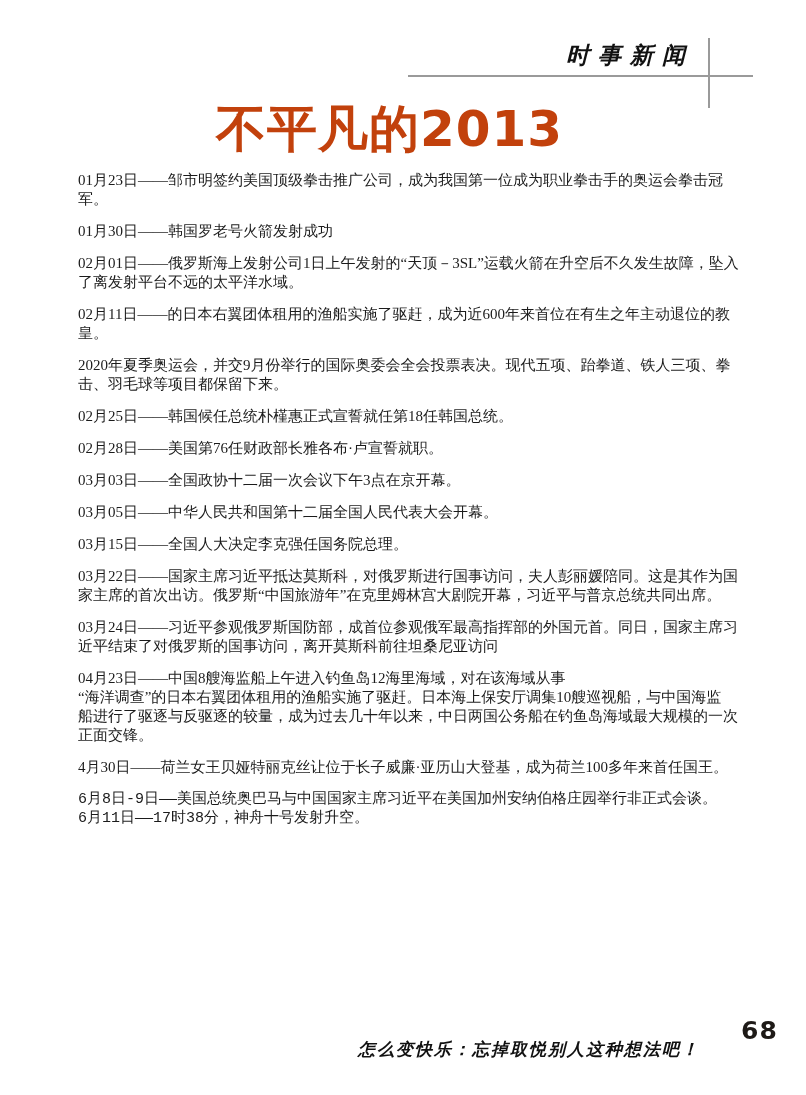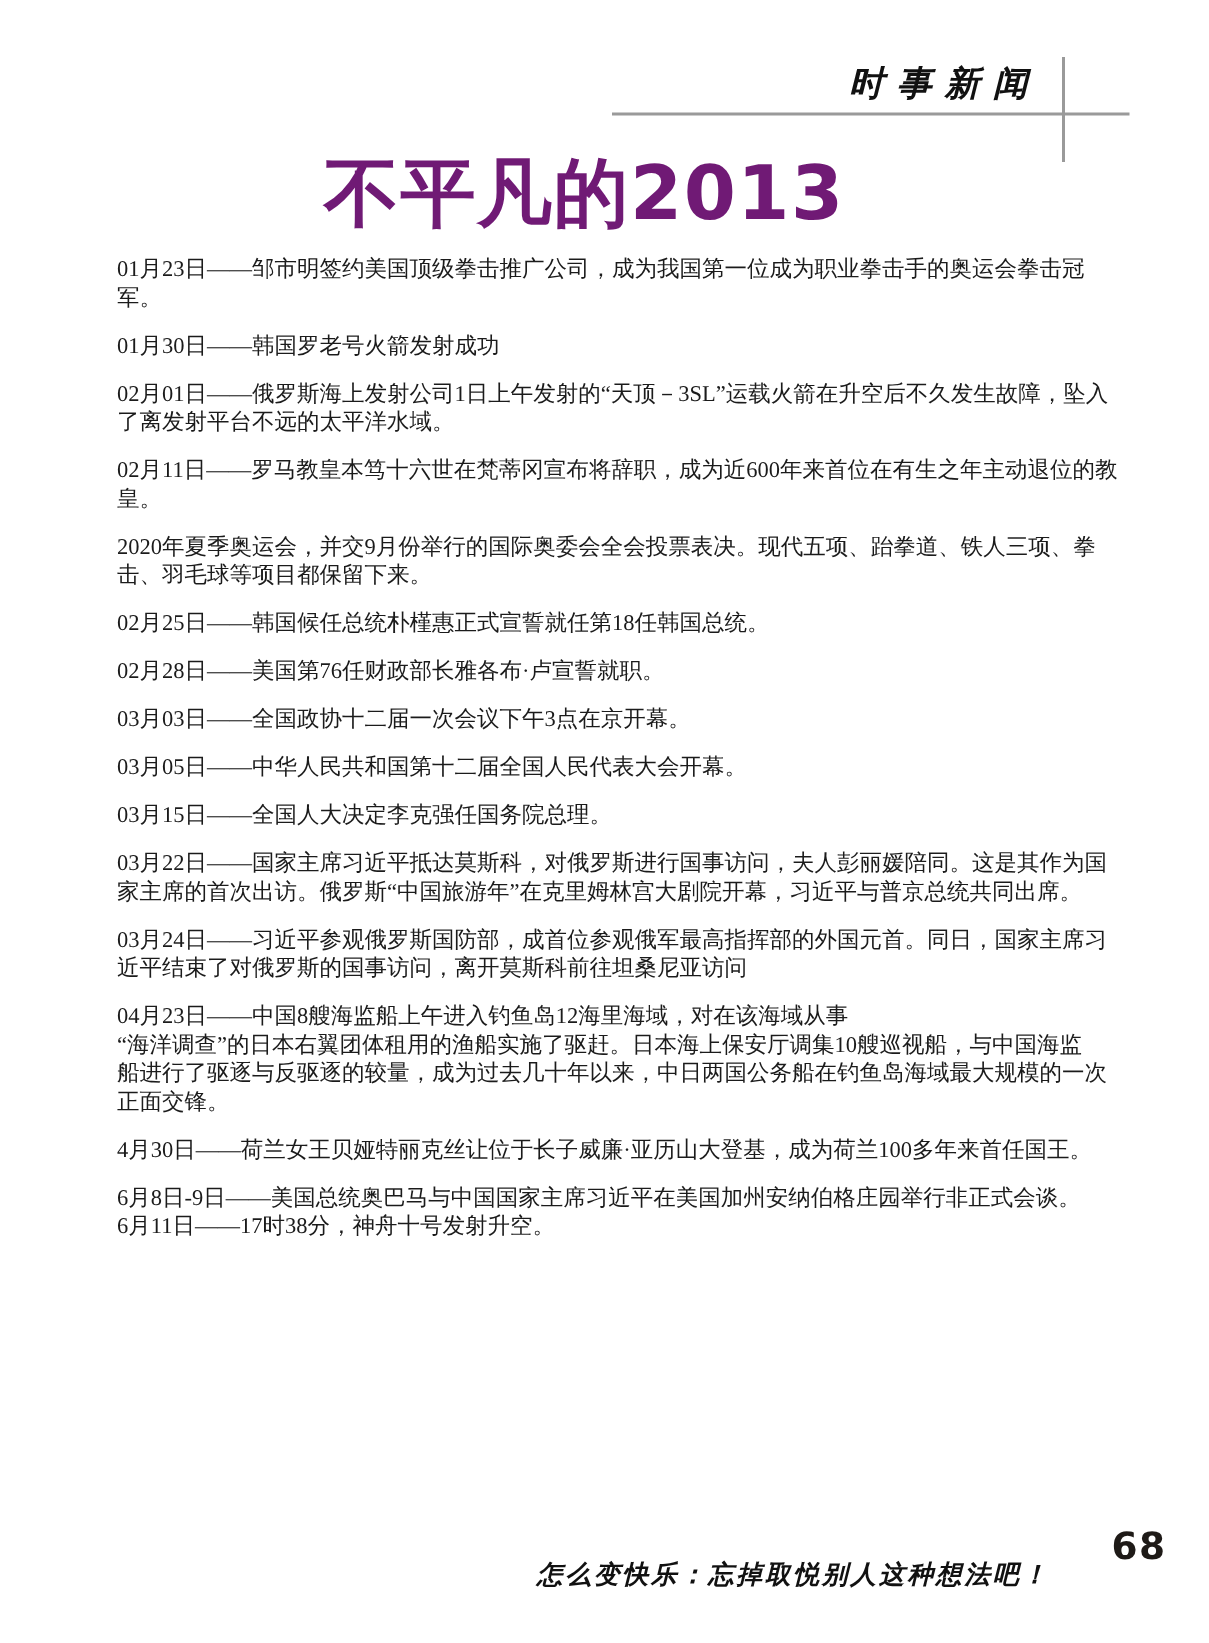--- a/index.html
+++ b/index.html
@@ -42,36 +42,36 @@
   }
   .title {
     position: absolute;
     top: 96px;
     left: 216px;
     margin: 0;
     font-family: "DejaVu Sans", "Liberation Sans", sans-serif;
     font-size: 50px;
     font-weight: bold;
     letter-spacing: 1px;
-    color: #701a75;
+    color: #c2410c;
     white-space: nowrap;
   }
   .body {
     position: absolute;
     top: 171px;
     left: 78px;
     width: 684px;
     font-size: 15px;
     line-height: 19px;
   }
   .entry {
     margin: 0 0 13px 0;
     white-space: pre-wrap;
   }
-  .entry:last-child { margin-bottom: 16px; }
+  .entry:last-child { margin-bottom: 16px; font-family: Liberation Mono, monospace; }
   .quote {
     position: absolute;
     top: 1038px;
     right: 106px;
     font-size: 17px;
     font-weight: bold;
     font-style: italic;
     letter-spacing: 2px;
     white-space: nowrap;
     color: #111111;
@@ -99,21 +99,21 @@
   </div>
 
   <h1 class="title">不平凡的2013</h1>
 
   <div class="body">
       <p class="entry">01月23日——邹市明签约美国顶级拳击推广公司，成为我国第一位成为职业拳击手的奥运会拳击冠
 军。</p>
       <p class="entry">01月30日——韩国罗老号火箭发射成功</p>
       <p class="entry">02月01日——俄罗斯海上发射公司1日上午发射的“天顶－3SL”运载火箭在升空后不久发生故障，坠入
 了离发射平台不远的太平洋水域。</p>
-      <p class="entry">02月11日——罗马教皇本笃十六世在梵蒂冈宣布将辞职，成为近600年来首位在有生之年主动退位的教
+      <p class="entry">02月11日——的日本右翼团体租用的渔船实施了驱赶，成为近600年来首位在有生之年主动退位的教
 皇。</p>
       <p class="entry">2020年夏季奥运会，并交9月份举行的国际奥委会全会投票表决。现代五项、跆拳道、铁人三项、拳
 击、羽毛球等项目都保留下来。</p>
       <p class="entry">02月25日——韩国候任总统朴槿惠正式宣誓就任第18任韩国总统。</p>
       <p class="entry">02月28日——美国第76任财政部长雅各布·卢宣誓就职。</p>
       <p class="entry">03月03日——全国政协十二届一次会议下午3点在京开幕。</p>
       <p class="entry">03月05日——中华人民共和国第十二届全国人民代表大会开幕。</p>
       <p class="entry">03月15日——全国人大决定李克强任国务院总理。</p>
       <p class="entry">03月22日——国家主席习近平抵达莫斯科，对俄罗斯进行国事访问，夫人彭丽媛陪同。这是其作为国
 家主席的首次出访。俄罗斯“中国旅游年”在克里姆林宫大剧院开幕，习近平与普京总统共同出席。</p>

